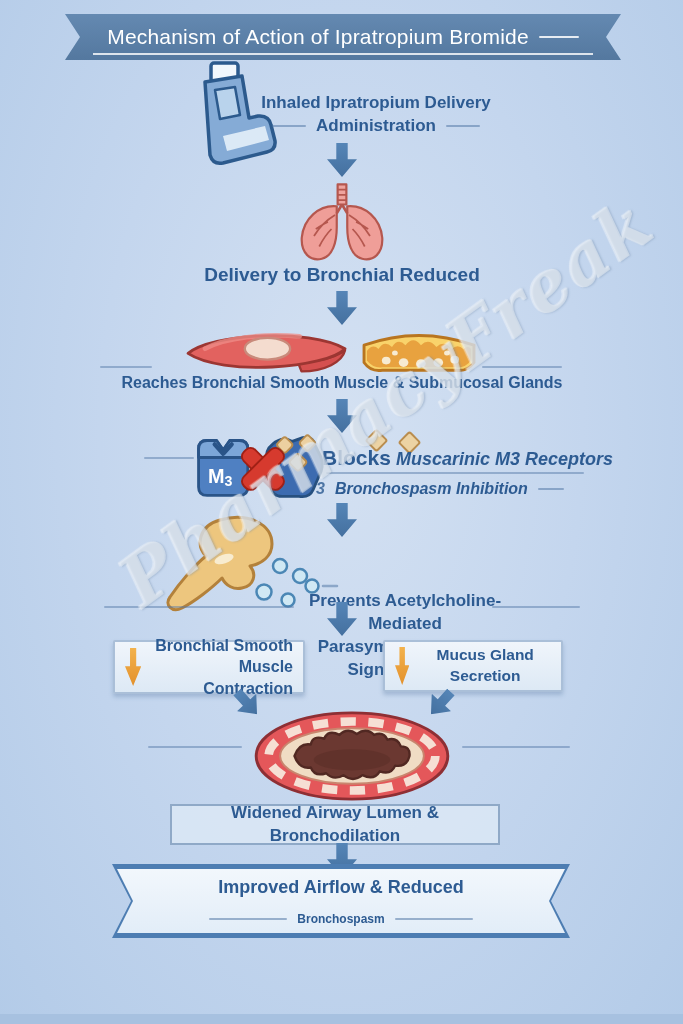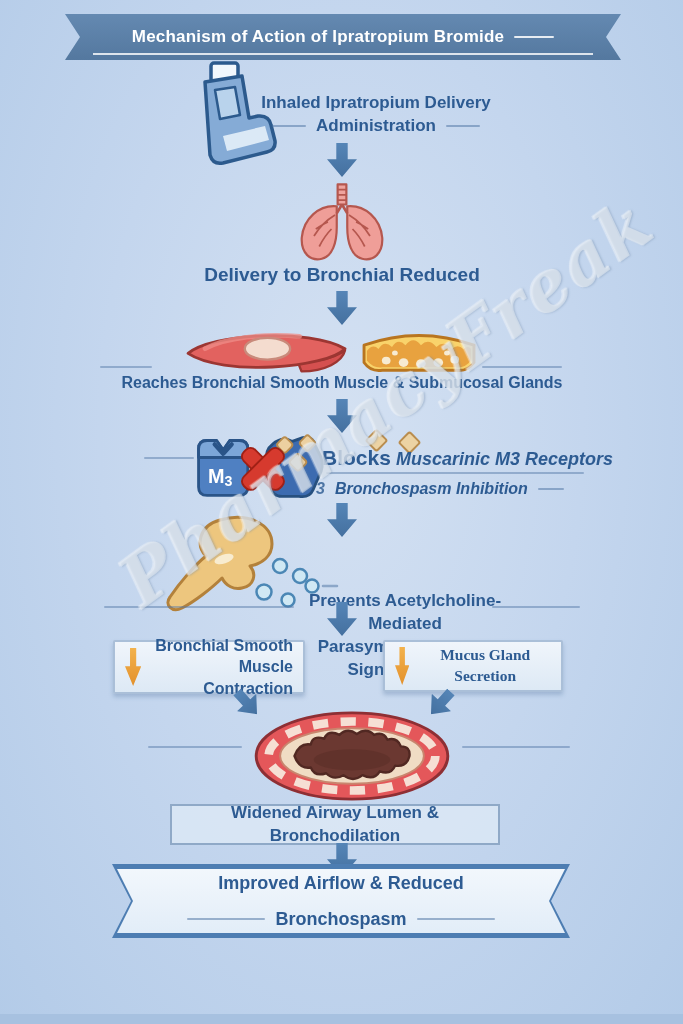--- a/index.html
+++ b/index.html
@@ -26,21 +26,21 @@
     display:flex;align-items:center;gap:10px;padding:0 10px;
   }
   .banner-outer{
     position:absolute;left:65px;top:14px;width:556px;height:46px;
     background:linear-gradient(180deg,#6489b1,#54789f);
     clip-path:polygon(0 0,100% 0,calc(100% - 15px) 50%,100% 100%,0 100%,15px 50%);
     display:flex;align-items:center;justify-content:center;
     filter:drop-shadow(0 3px 2px rgba(60,90,130,.4));
   }
   .banner-underline{position:absolute;left:28px;right:28px;bottom:5px;height:2px;background:rgba(255,255,255,.8);}
-  .banner-text{color:#ffffff;font-weight:bold;font-size:17px;letter-spacing:.2px;white-space:nowrap;}
+  .banner-text{color:#ffffff;font-weight:normal;font-size:21px;letter-spacing:.2px;white-space:nowrap;}
   .ribbon-outer{
     position:absolute;left:112px;top:864px;width:458px;height:74px;
     background:#4d7db2;
     clip-path:polygon(0 0,100% 0,calc(100% - 19px) 50%,100% 100%,0 100%,19px 50%);
     filter:drop-shadow(0 3px 3px rgba(60,90,130,.4));
   }
   .ribbon-inner{
     position:absolute;left:5px;top:5px;right:5px;bottom:5px;
     background:linear-gradient(180deg,#f2f7fc,#e2edf8);
     clip-path:polygon(0 0,100% 0,calc(100% - 16px) 50%,100% 100%,0 100%,16px 50%);
@@ -202,21 +202,21 @@
 
   <div class="effect-box" style="left:113px;top:640px;width:168px;height:50px;">
     <div class="down-arrow orange"></div>
     <div class="txt" style="font-size:16px;text-align:right;">
       <div>Bronchial Smooth</div>
       <div>Muscle Contraction</div>
     </div>
   </div>
   <div class="effect-box" style="left:383px;top:640px;width:156px;height:48px;">
     <div class="down-arrow orange"></div>
-    <div class="txt" style="font-size:15.5px;width:100%;font-family:Liberation Serif, serif;">
+    <div class="txt" style="font-size:15.5px;width:100%;">
       <div>Mucus Gland</div>
       <div>Secretion</div>
     </div>
   </div>
   <div class="abs down-arrow small" style="left:234px;top:688px;transform:rotate(-42deg);"></div>
   <div class="abs down-arrow small" style="left:428px;top:688px;transform:rotate(42deg);"></div>
 
   <div class="hairline" style="left:148px;top:746px;width:94px;"></div>
   <div class="hairline" style="left:462px;top:746px;width:108px;"></div>
   <div class="abs" style="left:250px;top:710px;width:204px;height:92px;">
@@ -230,21 +230,21 @@
   </div>
 
   <div class="abs" style="left:170px;top:804px;width:326px;height:37px;border:2px solid #8fa9c7;background:rgba(234,242,250,.55);display:flex;align-items:center;justify-content:center;">
     <span class="txt" style="font-size:17px;">Widened Airway Lumen &amp; Bronchodilation</span>
   </div>
   <div class="abs down-arrow" style="left:327px;top:843px;"></div>
 
   <div class="ribbon-outer">
     <div class="ribbon-inner">
       <div class="txt" style="font-size:18px;">Improved Airflow &amp; Reduced</div>
-      <div class="txt center-line" style="font-size:18px;">
+      <div class="txt center-line" style="font-size:12px;">
         <span class="dash" style="width:78px;"></span>
         <span>Bronchospasm</span>
         <span class="dash" style="width:78px;"></span>
       </div>
     </div>
   </div>
 
   <div class="watermark">PharmacyFreak</div>
 
   <div class="bottom-strip"></div>

